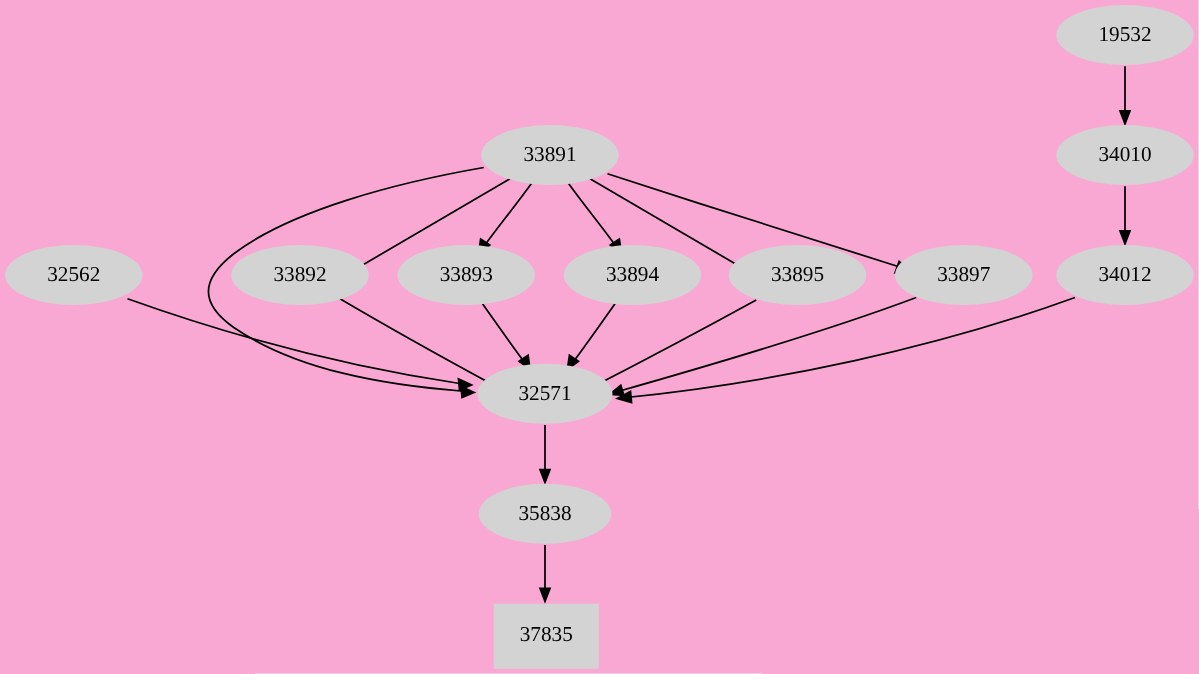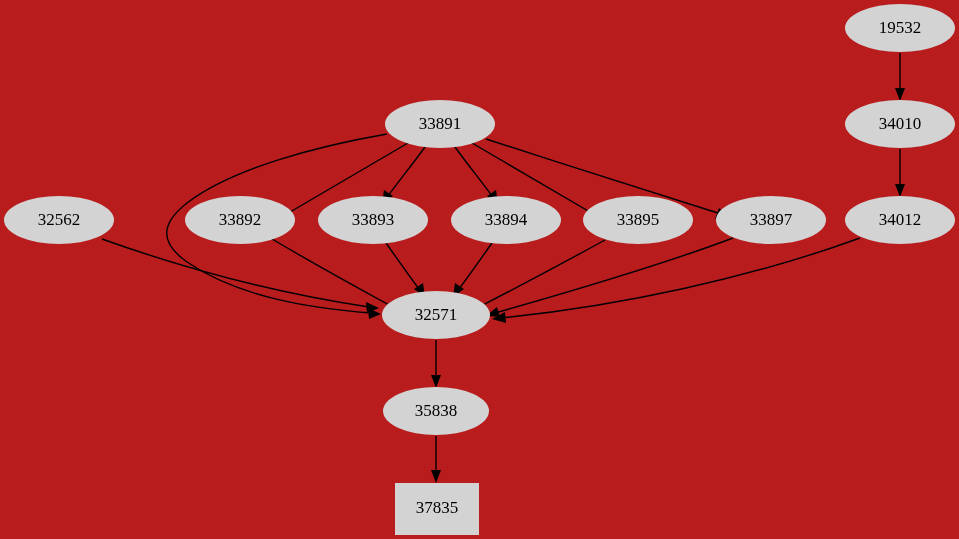--- a/index.html
+++ b/index.html
@@ -4,21 +4,21 @@
 <style>
   html, body {
     margin: 0;
     padding: 0;
     background: #ffffff;
   }
   #graph-canvas {
     position: relative;
     width: 959px;
     height: 539px;
-    background: #b91c1c;
+    background: #f9a8d4;
     overflow: hidden;
     font-family: "Liberation Serif", "DejaVu Serif", serif;
   }
   svg#graph-svg {
     display: block;
     width: 959px;
     height: 539px;
   }
   .node-shape {
     stroke: none;

